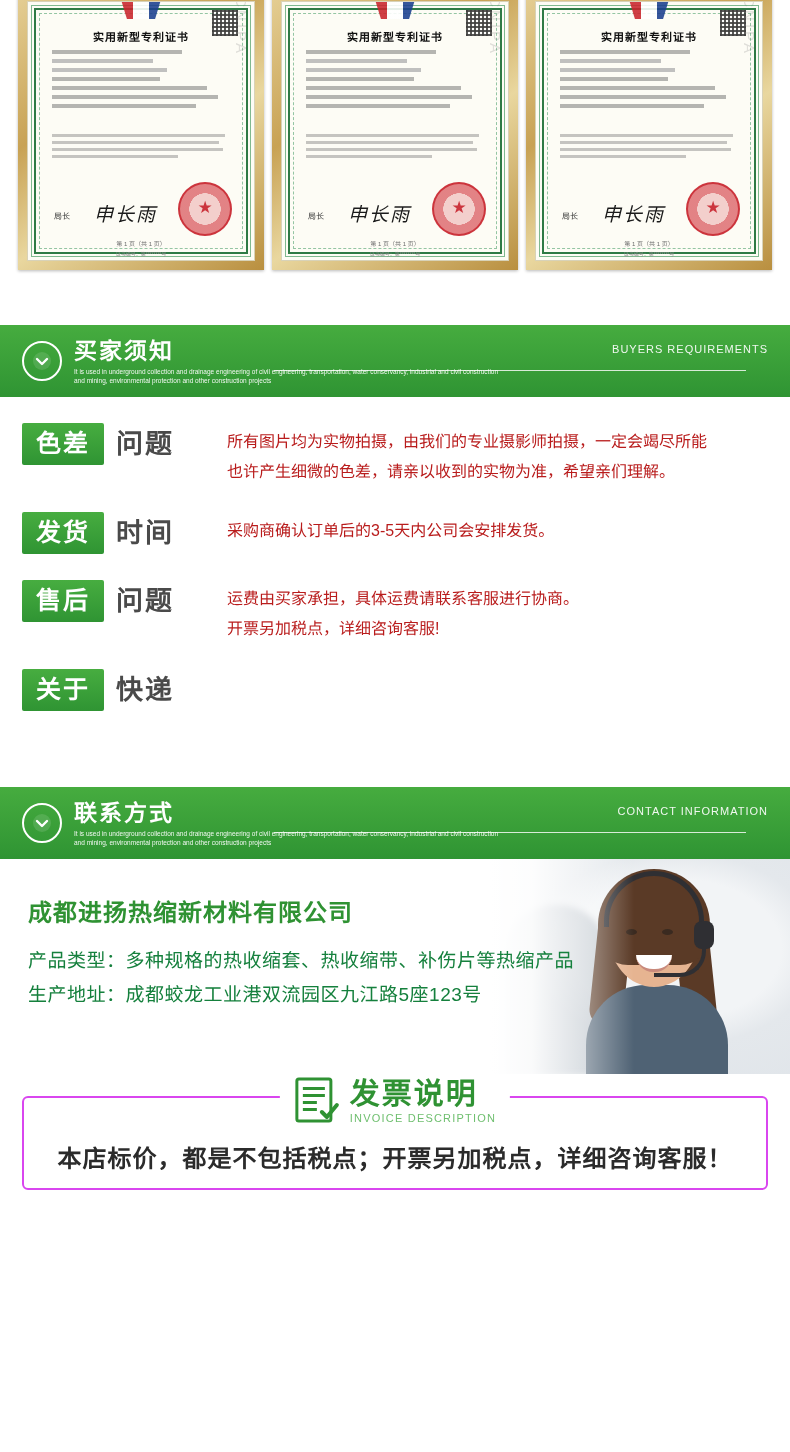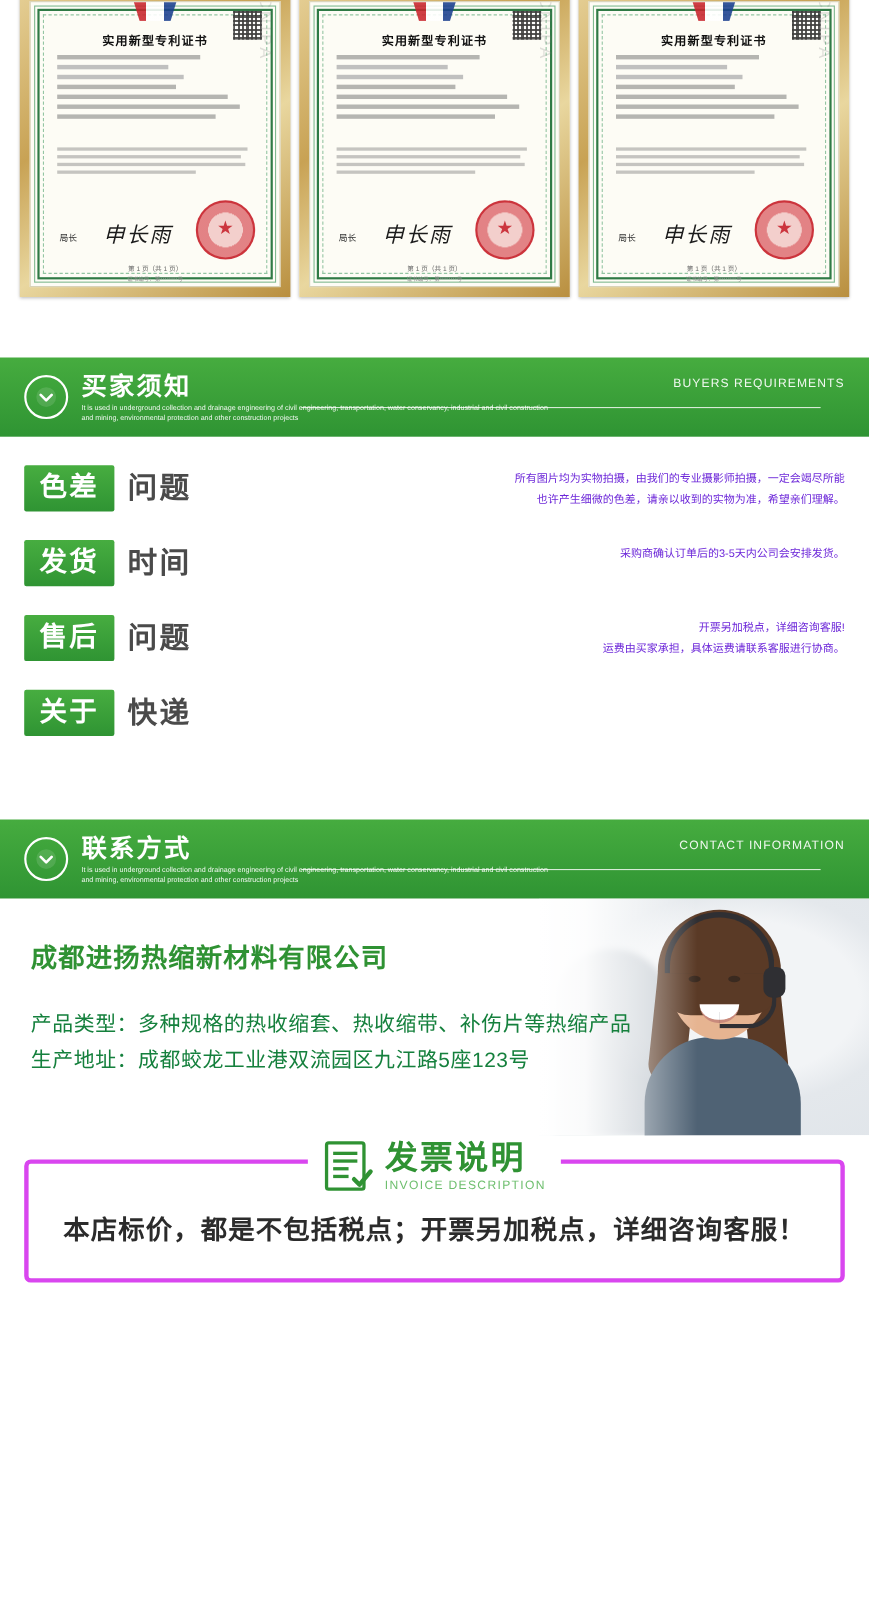--- a/index.html
+++ b/index.html
@@ -258,21 +258,20 @@
   }
 
   
   .req-list {
     padding: 26px 22px 10px 22px;
   }
   .req-row {
     display: flex;
     align-items: flex-start;
     margin-bottom: 26px;
-    text-align: right;
   }
   .req-tagwrap {
     flex: none;
     width: 205px;
     display: flex;
     align-items: center;
   }
   .req-tag {
     background: #3aa03a;
     background: linear-gradient(180deg,#47ad40 0%,#2f9433 100%);
@@ -287,23 +286,23 @@
   .req-tag2 {
     color: #4a4a4a;
     font-size: 27px;
     font-weight: bold;
     letter-spacing: 2px;
     margin-left: 12px;
     line-height: 1;
   }
   .req-body {
     flex: 1;
-    font-size: 10px;
+    font-size: 16px;
     line-height: 1.85;
-    color: #6d28d9;
+    color: #b91c1c;
     padding-top: 4px;
   }
   .req-body p { margin: 0; }
 
   
   .contact-block {
     position: relative;
     height: 215px;
     overflow: hidden;
     background: #fff;
@@ -446,38 +445,38 @@
   .contact-text {
     position: relative;
     z-index: 3;
     padding: 34px 0 0 28px;
   }
   .company-name {
     font-size: 24px;
     font-weight: bold;
     color: #2f9233;
     letter-spacing: 1px;
-    margin-bottom: 29px;
+    margin-bottom: 16px;
   }
   .contact-line {
     font-size: 19px;
     color: #15803d;
     line-height: 1.75;
     letter-spacing: .5px;
   }
 
   
   .invoice-wrap {
     padding: 22px 22px 36px 22px;
   }
   .invoice-box {
     position: relative;
-    border: 4px solid #d946ef;
+    border: 2px solid #d946ef;
     border-radius: 6px;
-    padding: 44px 18px 26px 18px;
+    padding: 44px 18px 12px 18px;
     box-sizing: border-box;
   }
   .invoice-title {
     position: absolute;
     top: -22px;
     left: 50%;
     transform: translateX(-50%);
     background: #fff;
     padding: 0 14px;
     display: flex;
@@ -648,22 +647,22 @@
         <p>采购商确认订单后的3-5天内公司会安排发货。</p>
       </div>
     </div>
 
     <div class="req-row">
       <div class="req-tagwrap">
         <span class="req-tag">售后</span>
         <span class="req-tag2">问题</span>
       </div>
       <div class="req-body">
+        <p>运费由买家承担，具体运费请联系客服进行协商。</p>
         <p>开票另加税点，详细咨询客服!</p>
-        <p>运费由买家承担，具体运费请联系客服进行协商。</p>
       </div>
     </div>
 
     <div class="req-row">
       <div class="req-tagwrap">
         <span class="req-tag">关于</span>
         <span class="req-tag2">快递</span>
       </div>
     </div>
 

